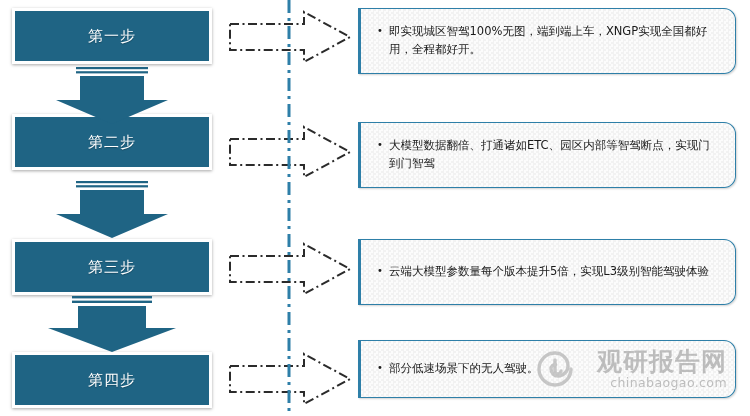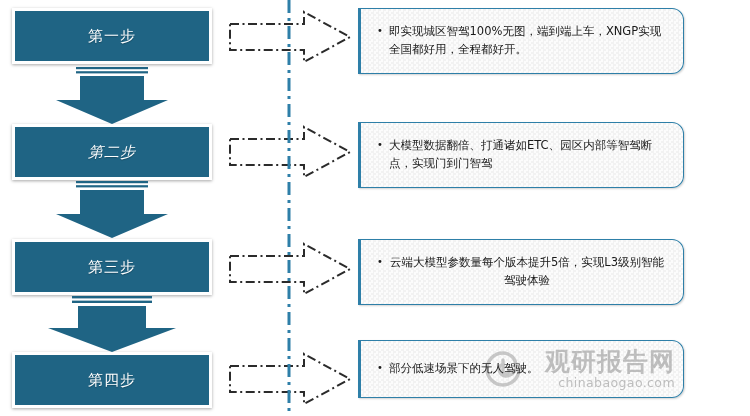--- a/index.html
+++ b/index.html
@@ -38,21 +38,21 @@
   }
   .step-label {
     color: #FFFFFF;
     font-size: 15px;
     letter-spacing: 1px;
     font-family: "Liberation Serif", "DejaVu Serif", serif;
     text-shadow: 0 1px 1px rgba(0,0,0,0.25);
     white-space: nowrap;
   }
   .step-1 { top: 8px; text-align: center; }
-  .step-2 { top: 124px; font-style: italic; }
+  .step-2 { top: 114px; }
   .step-3 { top: 239px; }
   .step-4 { top: 352px; }
 
   
   .down-arrow {
     position: absolute;
     left: 0;
     width: 230px;
     height: 58px;
   }
@@ -78,21 +78,21 @@
     left: 284px;
     top: 0;
     width: 10px;
     height: 416px;
   }
 
   
   .callout {
     position: absolute;
     left: 358px;
-    width: 326px;
+    width: 378px;
     box-sizing: border-box;
     background:
       repeating-conic-gradient(#f2f2f2 0% 25%, #fcfcfc 0% 50%) 0 0 / 5px 5px;
     border: 1px solid #2E7FA8;
     border-left: 3px solid #2E7FA8;
     border-top-right-radius: 12px;
     border-bottom-right-radius: 12px;
     box-shadow: 1px 1px 2px rgba(0,0,0,0.18);
     display: flex;
     align-items: center;

